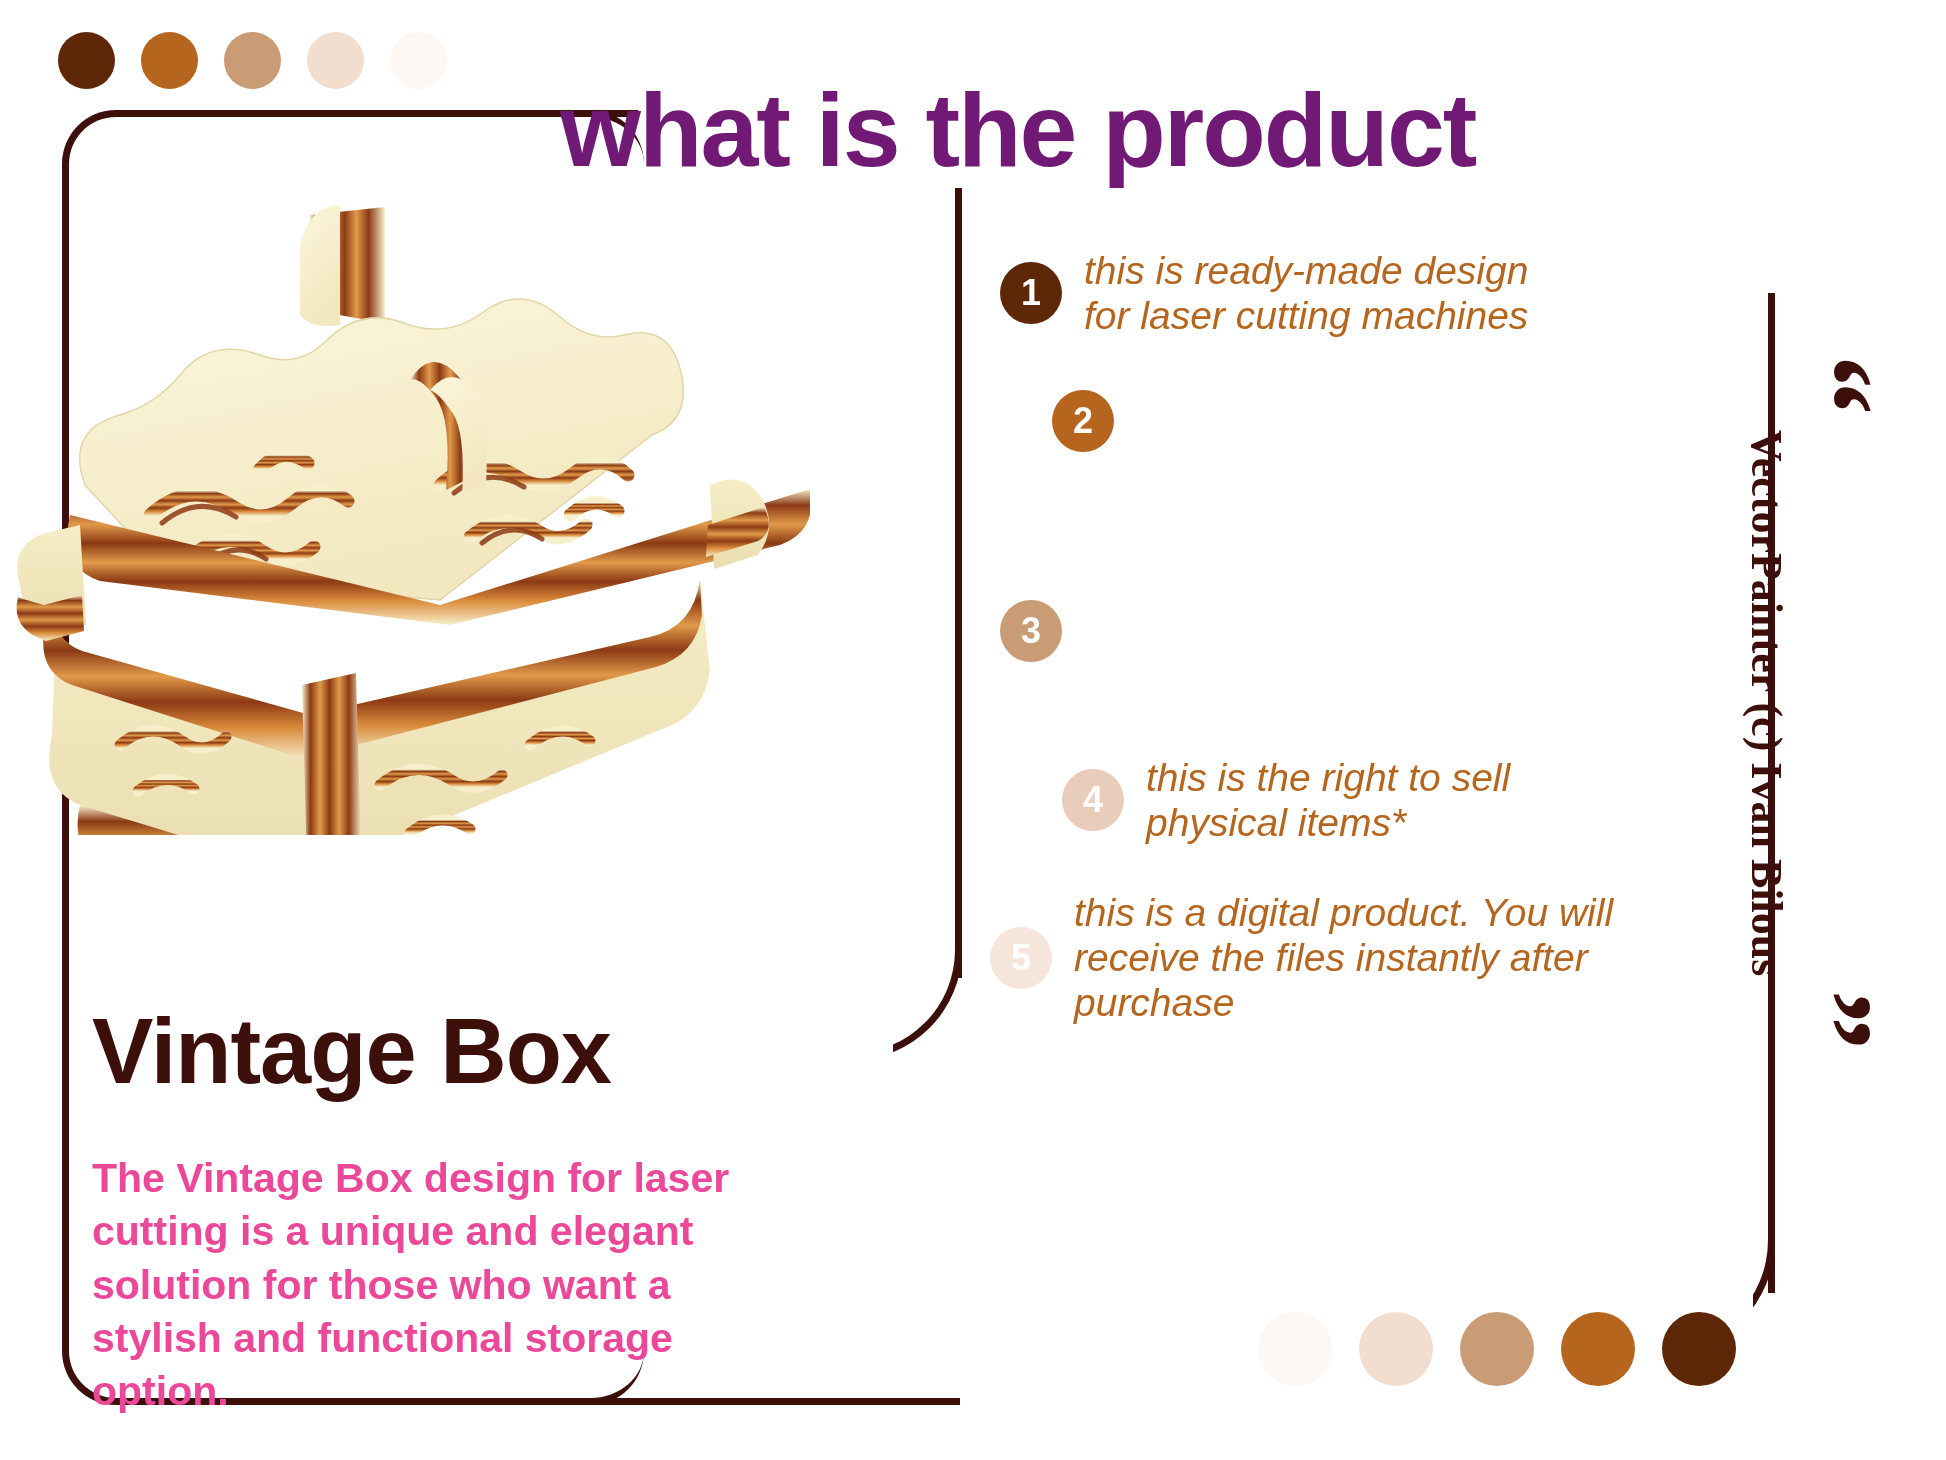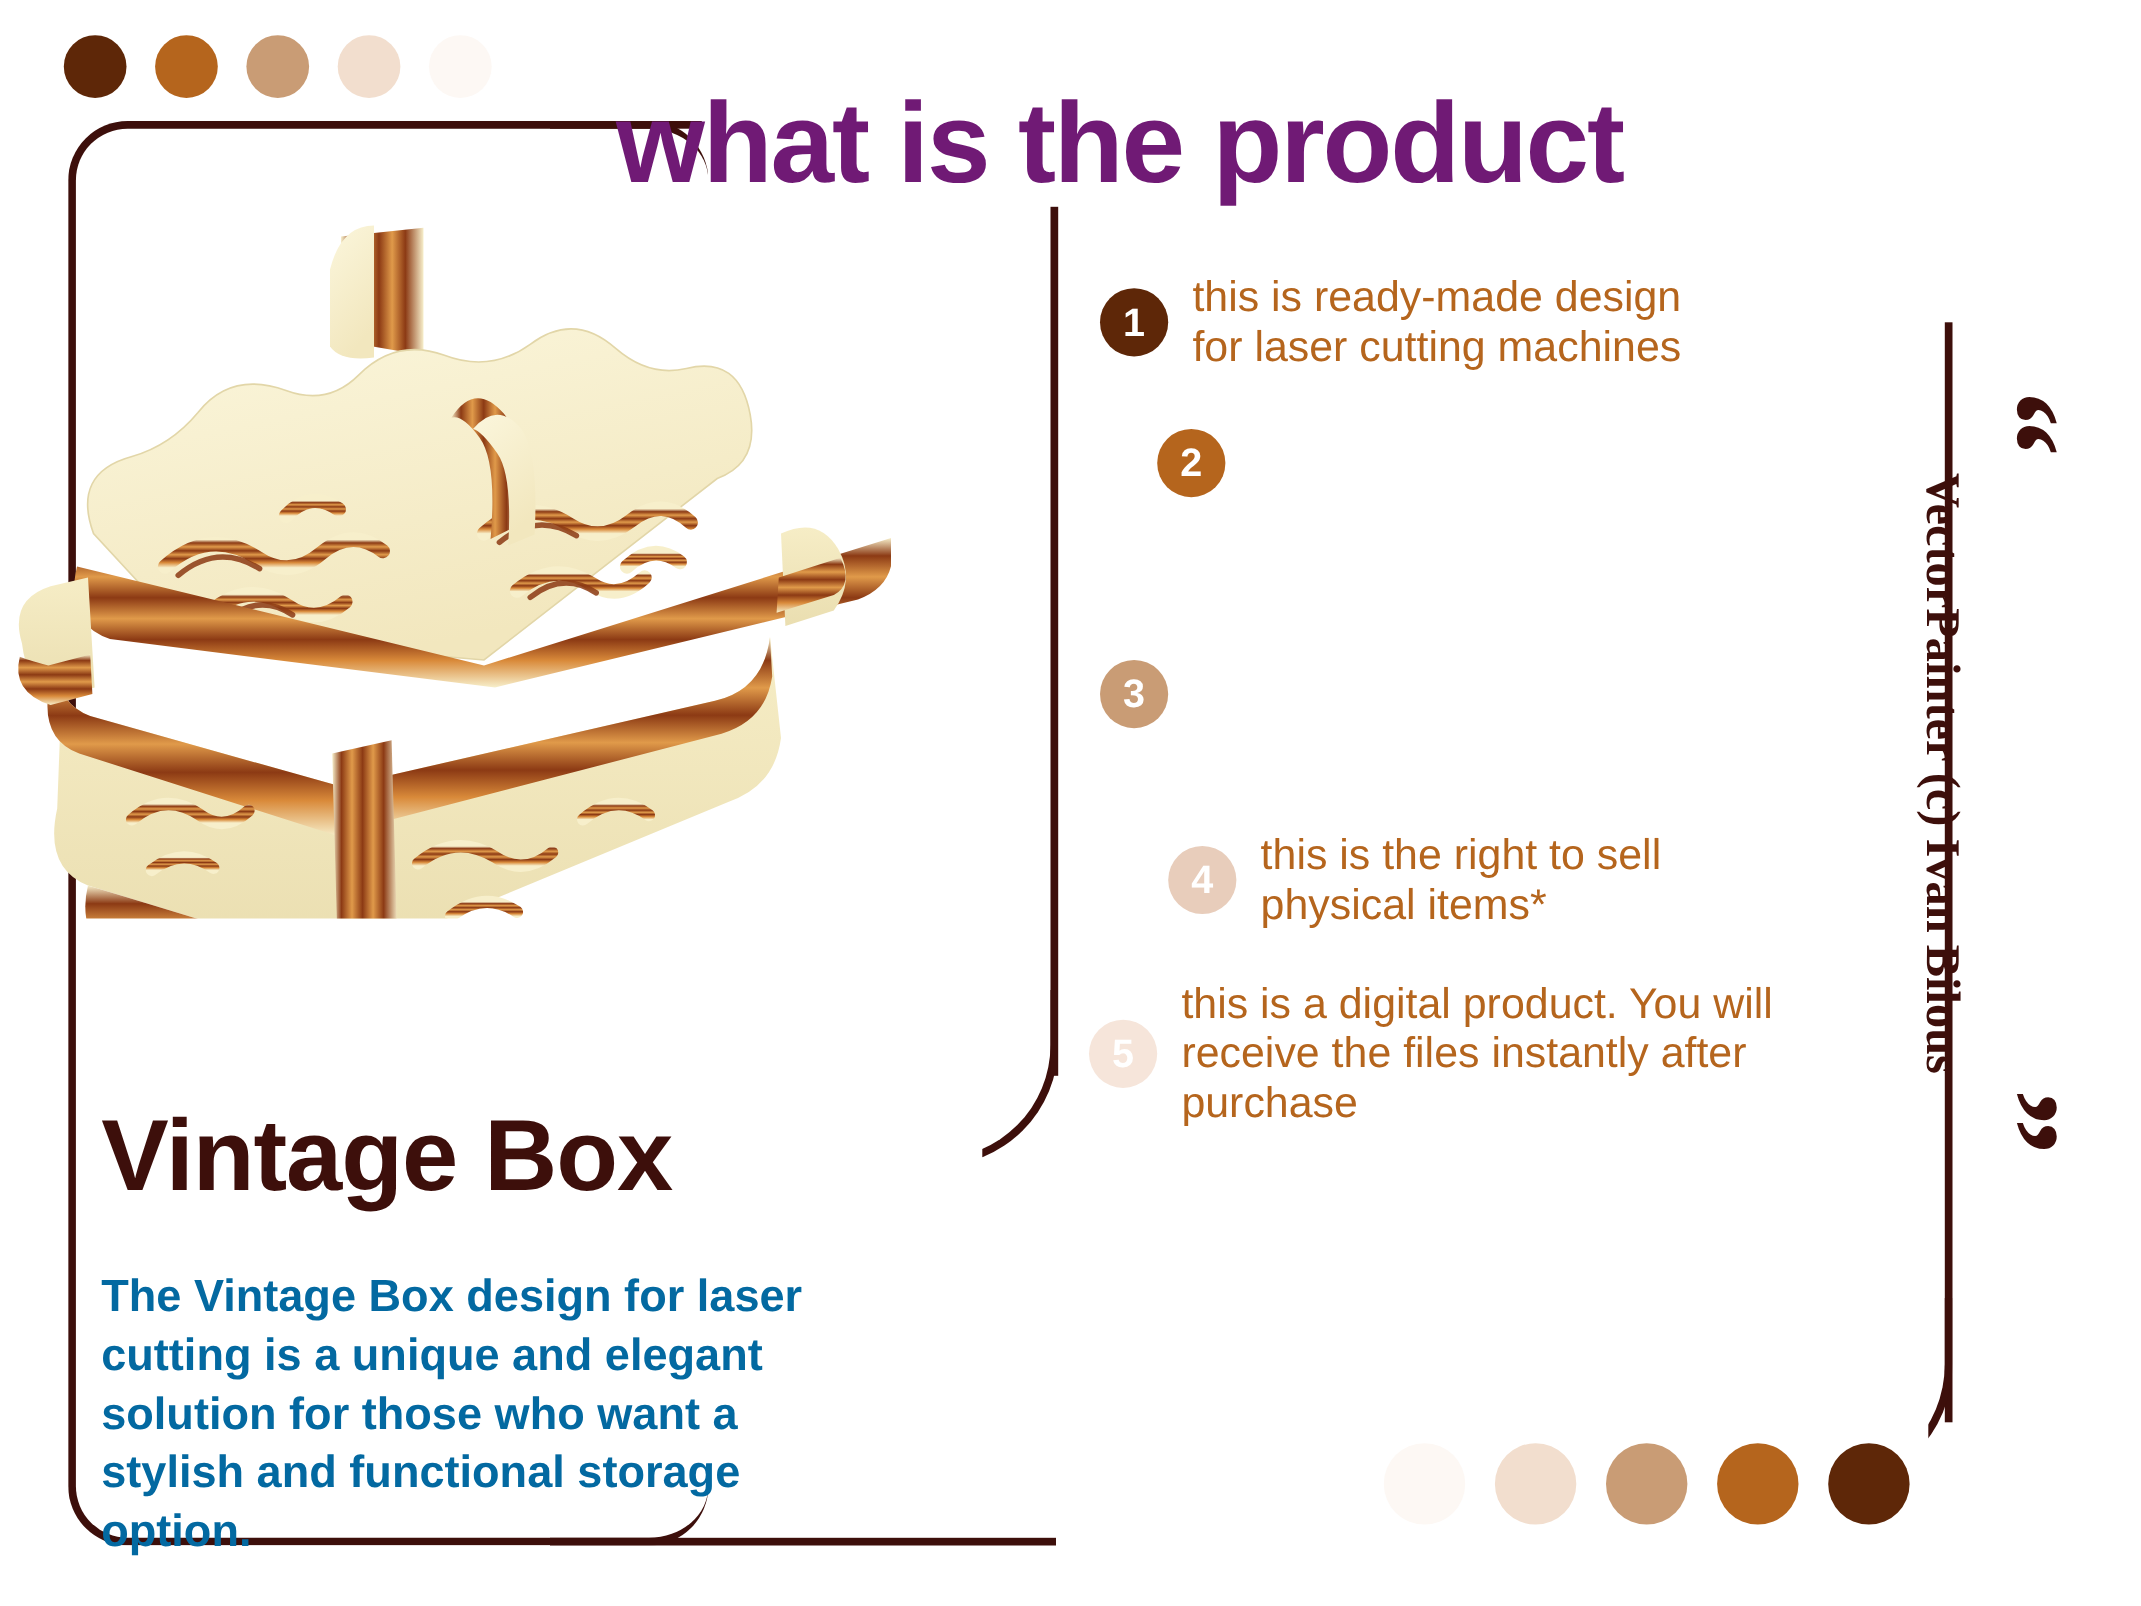--- a/index.html
+++ b/index.html
@@ -73,35 +73,36 @@
   
   #product-name{
     position:absolute; left:92px; top:1005px;
     font-size:92px; font-weight:700; letter-spacing:-1px;
     color:#3D0F0B; line-height:1;
     white-space:nowrap;
   }
   #product-blurb{
     position:absolute; left:92px; top:1152px; width:660px;
     font-size:41px; font-weight:700; line-height:1.30;
-    color:#0369a1;
+    color:#ec4899;
   }
   .feature{
     position:absolute; display:flex; align-items:center; gap:22px;
   }
   .feature .badge{
     flex:0 0 auto;
     width:62px; height:62px; border-radius:50%;
     display:flex; align-items:center; justify-content:center;
     color:#ffffff; font-size:36px; font-weight:800;
     line-height:1;
   }
   .feature .ftext{
     font-size:39px; line-height:1.16; color:#B5651D; font-weight:400;
     white-space:pre-line;
+    font-style:italic;
   }
 
   #feature-1{ left:1000px; top:248px; }
   #feature-2{ left:1052px; top:390px; }
   #feature-3{ left:1000px; top:600px; }
   #feature-4{ left:1062px; top:755px; }
   #feature-5{ left:990px; top:890px; }
   .feature{ position:absolute; }
 
   

